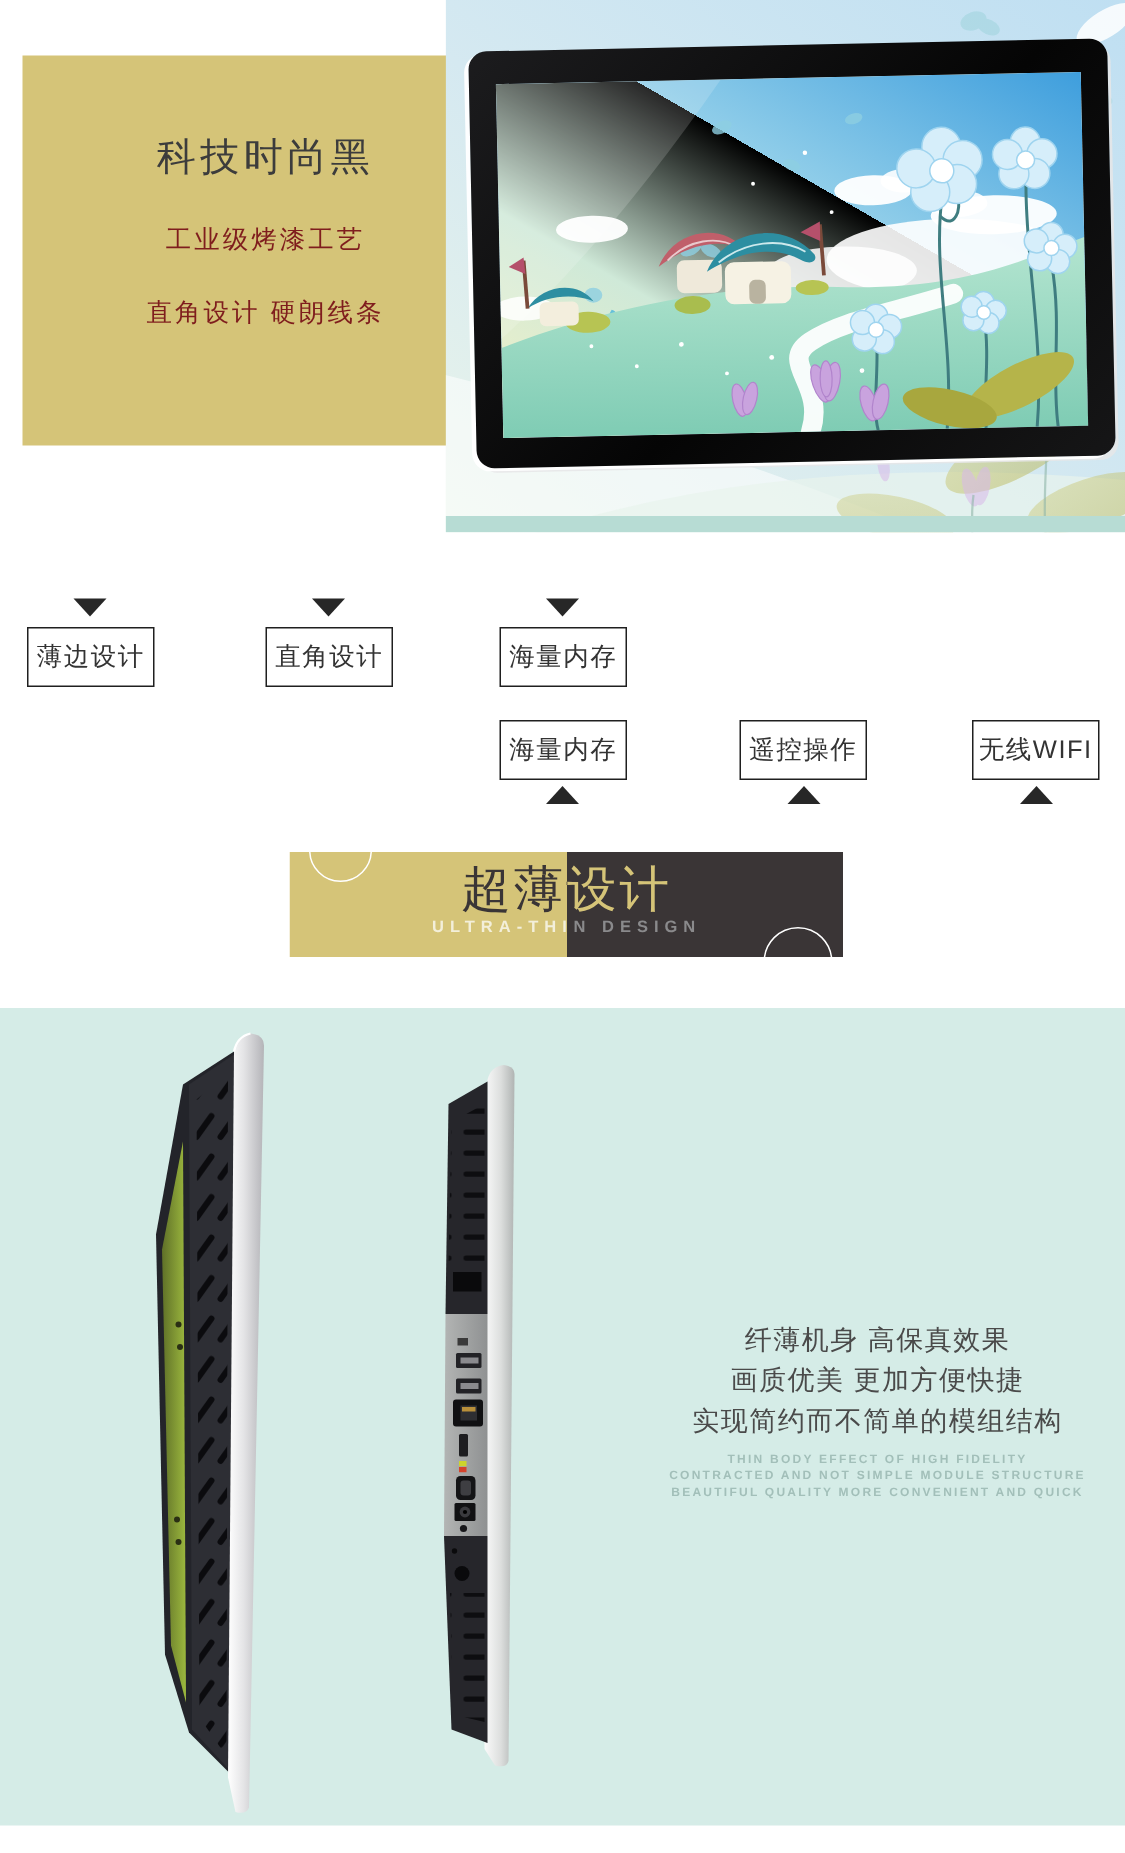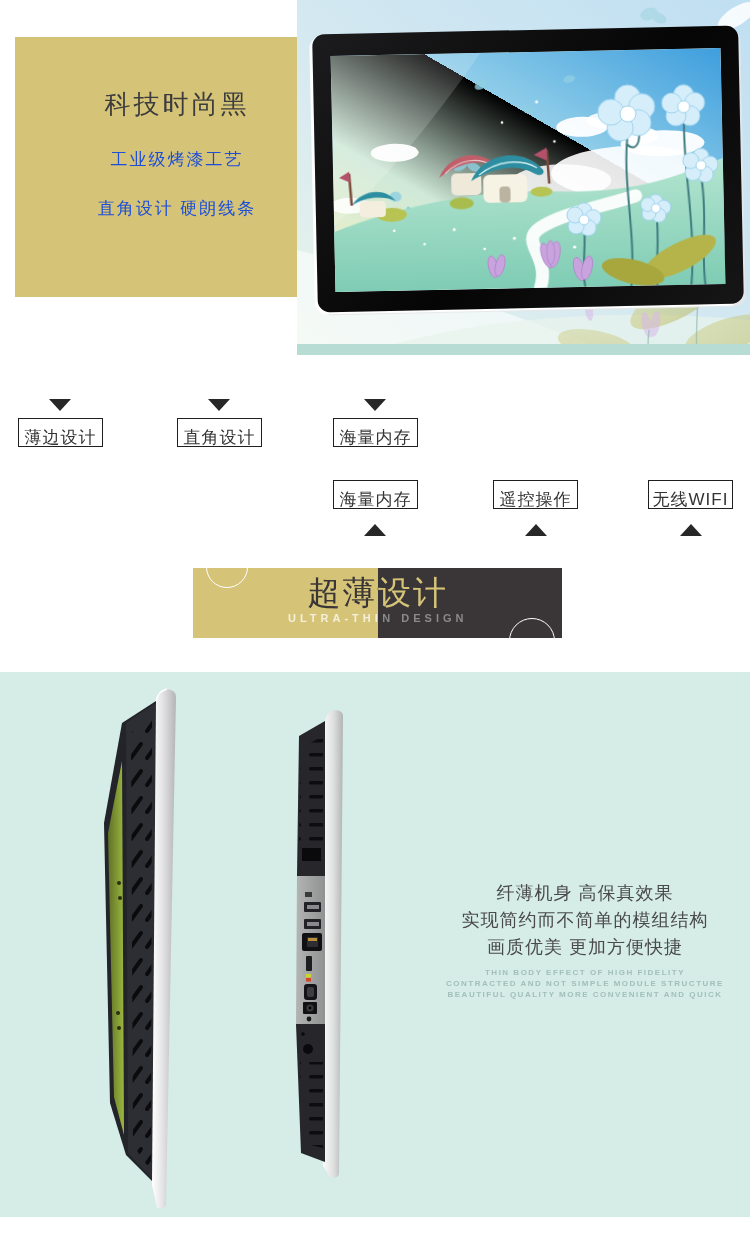--- a/index.html
+++ b/index.html
@@ -2,32 +2,32 @@
 <html><head>
 <meta charset="utf-8">
 <style>
   html,body{margin:0;padding:0;}
   body{width:750px;height:1235px;background:#ffffff;font-family:"Liberation Sans","DejaVu Sans",sans-serif;}
   .page{position:relative;width:750px;height:1235px;overflow:hidden;background:#fff;}
 
   
   .hero-box{position:absolute;left:15px;top:37px;width:324px;height:260px;background:#d5c478;text-align:center;}
   .hero-title{margin-top:50px;font-size:26px;letter-spacing:3px;color:#3c3c3c;}
-  .hero-line{margin-top:26px;font-size:17px;letter-spacing:2px;color:#1d4ed8;}
+  .hero-line{margin-top:26px;font-size:17px;letter-spacing:2px;color:#7f1d1d;}
 
   
   .scene{position:absolute;left:297px;top:0;width:453px;height:355px;overflow:hidden;}
   .scene svg.bg{position:absolute;left:0;top:0;}
   .tablet{position:absolute;left:18px;top:30px;width:426px;height:278px;background:linear-gradient(135deg,#1c1c1e 0%,#050505 55%,#161617 100%);
           border-radius:12px;transform:rotate(-1.2deg);
           box-shadow:-3px 2px 0 rgba(255,255,255,.95), 2px 3px 0 rgba(230,230,232,.85);}
   .tablet-screen{position:absolute;left:18px;top:22px;width:390px;height:236px;overflow:hidden;background:#bfe3ef;}
 
   
-  .feature-tag{position:absolute;width:85px;height:29px;box-sizing:border-box;border:1px solid #1f1f1f;background:#fff;
+  .feature-tag{position:absolute;width:85px;height:40px;box-sizing:border-box;border:1px solid #1f1f1f;background:#fff;
                font-size:17px;color:#333;text-align:center;line-height:38px;letter-spacing:1px;}
   .tri-down{position:absolute;width:0;height:0;border-left:11px solid transparent;border-right:11px solid transparent;border-top:12px solid #272727;}
   .tri-up{position:absolute;width:0;height:0;border-left:11px solid transparent;border-right:11px solid transparent;border-bottom:12px solid #272727;}
 
   
   .banner{position:absolute;left:193px;top:568px;width:369px;height:70px;overflow:hidden;}
   .banner-half{position:absolute;top:0;height:70px;width:50%;overflow:hidden;}
   .banner-half.l{left:0;background:#d5c478;}
   .banner-half.r{left:50%;background:#3a3536;}
   .banner-inner{position:absolute;top:0;width:369px;height:70px;text-align:center;}
@@ -352,21 +352,21 @@
       <circle cx="26" cy="313" r="2.4" fill="#17171a"></circle>
 
       <polygon points="13,318 42,318 42,456 18,447" fill="#26262b"></polygon>
       <circle cx="20" cy="328" r="1.8" fill="#0a0a0c"></circle>
       <circle cx="25" cy="343" r="5" fill="#0a0a0c"></circle>
       <polygon points="17,356 40,356 40,442 19,437" fill="url(#hslot)"></polygon>
     </svg>
 
     <div class="thin-text">
       <div class="thin-cn">纤薄机身 高保真效果</div>
+      <div class="thin-cn">画质优美 更加方便快捷</div>
       <div class="thin-cn">实现简约而不简单的模组结构</div>
-      <div class="thin-cn">画质优美 更加方便快捷</div>
       <div class="thin-en first">THIN BODY EFFECT OF HIGH FIDELITY</div>
       <div class="thin-en">CONTRACTED AND NOT SIMPLE MODULE STRUCTURE</div>
       <div class="thin-en">BEAUTIFUL QUALITY MORE CONVENIENT AND QUICK</div>
     </div>
   </div>
 
 </div>
 
 </body></html>

